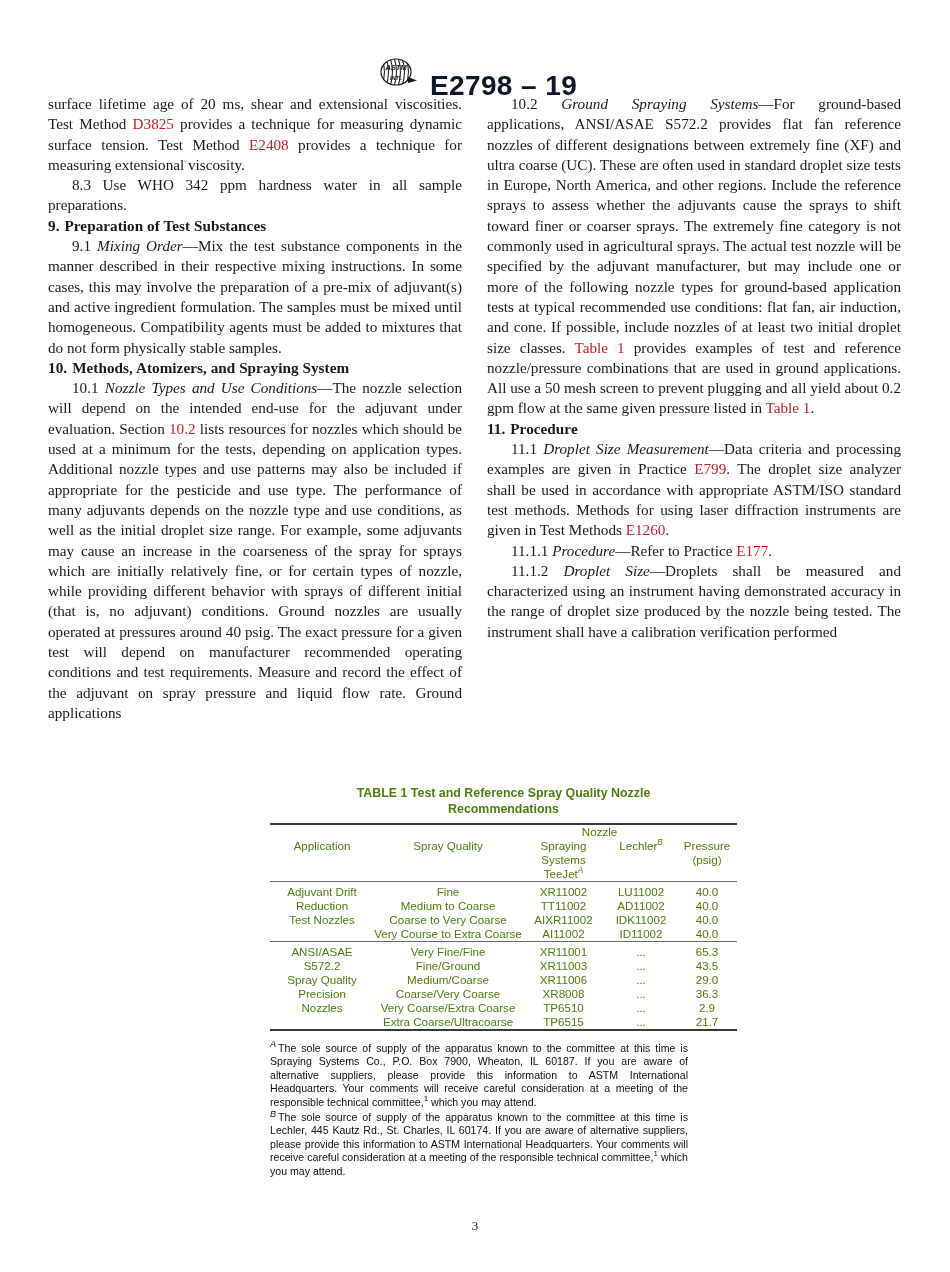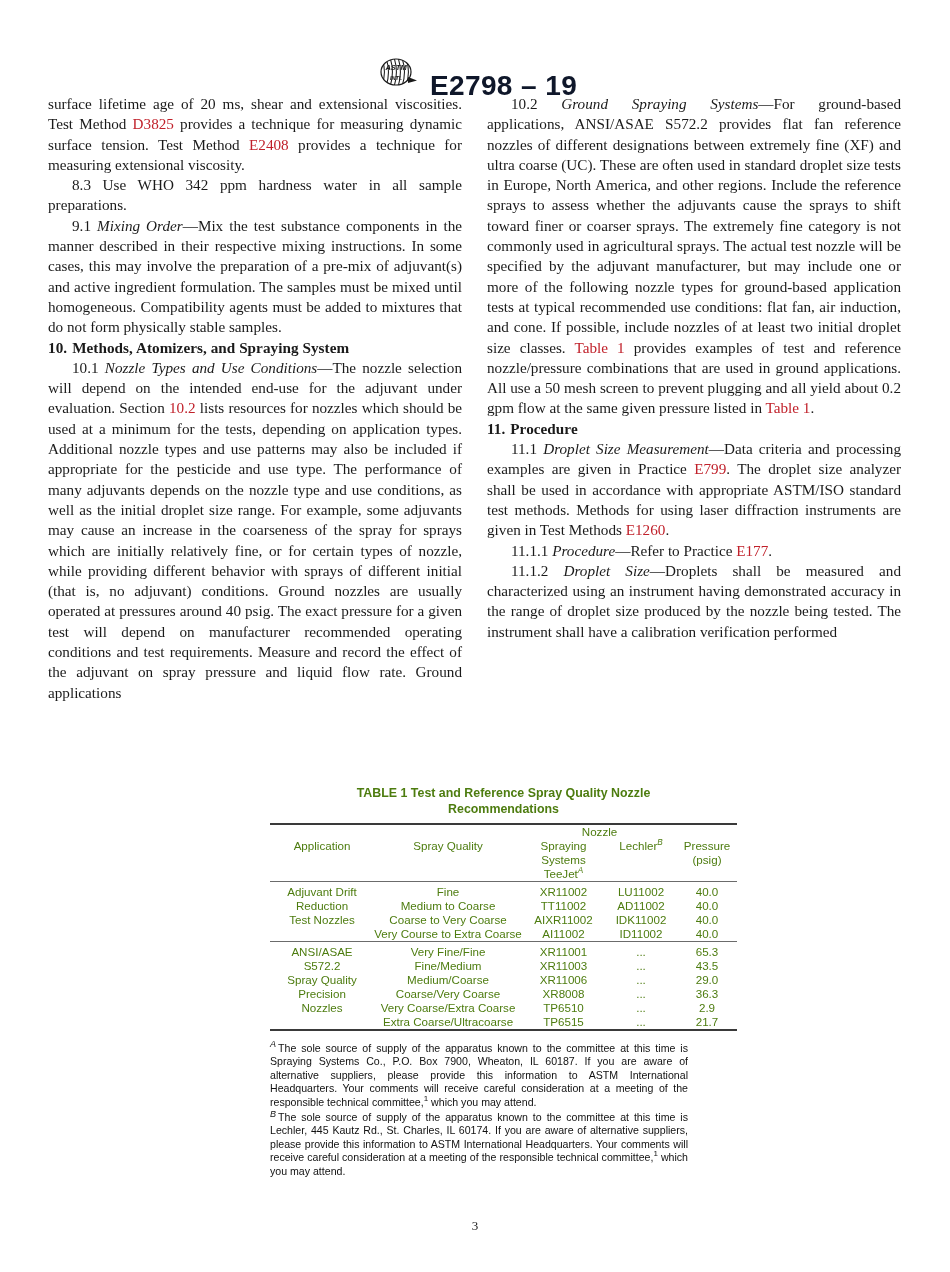--- a/index.html
+++ b/index.html
@@ -205,20 +205,21 @@
     </svg>
     <span class="hdr-title">E2798 – 19</span>
   </div>
 
   <div class="col col-left">
 
     <p class="p-cont"><span>surface lifetime age of 20 ms, shear and extensional viscosities. Test Method </span><span class="xref">D3825</span><span> provides a technique for measuring dynamic surface tension. Test Method </span><span class="xref">E2408</span><span> provides a technique for measuring extensional viscosity.</span></p>
 
     <p class="p-indent gap-before">8.3 Use WHO 342 ppm hardness water in all sample preparations.</p>
 
+    <p class="sec-head"><span class="num">9.</span><span>Preparation of Test Substances</span></p>
 
     <p class="p-indent"><span>9.1 </span><i>Mixing Order</i><span>—Mix the test substance components in the manner described in their respective mixing instructions. In some cases, this may involve the preparation of a pre-mix of adjuvant(s) and active ingredient formulation. The samples must be mixed until homogeneous. Compatibility agents must be added to mixtures that do not form physically stable samples.</span></p>
 
     <p class="sec-head"><span class="num">10.</span><span>Methods, Atomizers, and Spraying System</span></p>
 
     <p class="p-indent"><span>10.1 </span><i>Nozzle Types and Use Conditions</i><span>—The nozzle selection will depend on the intended end-use for the adjuvant under evaluation. Section </span><span class="xref">10.2</span><span> lists resources for nozzles which should be used at a minimum for the tests, depending on application types. Additional nozzle types and use patterns may also be included if appropriate for the pesticide and use type. The performance of many adjuvants depends on the nozzle type and use conditions, as well as the initial droplet size range. For example, some adjuvants may cause an increase in the coarseness of the spray for sprays which are initially relatively fine, or for certain types of nozzle, while providing different behavior with sprays of different initial (that is, no adjuvant) conditions. Ground nozzles are usually operated at pressures around 40 psig. The exact pressure for a given test will depend on manufacturer recommended operating conditions and test requirements. Measure and record the effect of the adjuvant on spray pressure and liquid flow rate. Ground applications</span></p>
 
   </div>
 
   <div class="col col-right">
@@ -302,21 +303,21 @@
             <span>Spray Quality</span><br>
             <span>Precision</span><br>
             <span>Nozzles</span>
           </td>
           <td>Very Fine/Fine</td>
           <td>XR11001</td>
           <td>...</td>
           <td>65.3</td>
         </tr>
         <tr class="body-row">
-          <td>Fine/Medium</td>
+          <td>Fine/Ground</td>
           <td>XR11003</td>
           <td>...</td>
           <td>43.5</td>
         </tr>
         <tr class="body-row">
           <td>Medium/Coarse</td>
           <td>XR11006</td>
           <td>...</td>
           <td>29.0</td>
         </tr>

